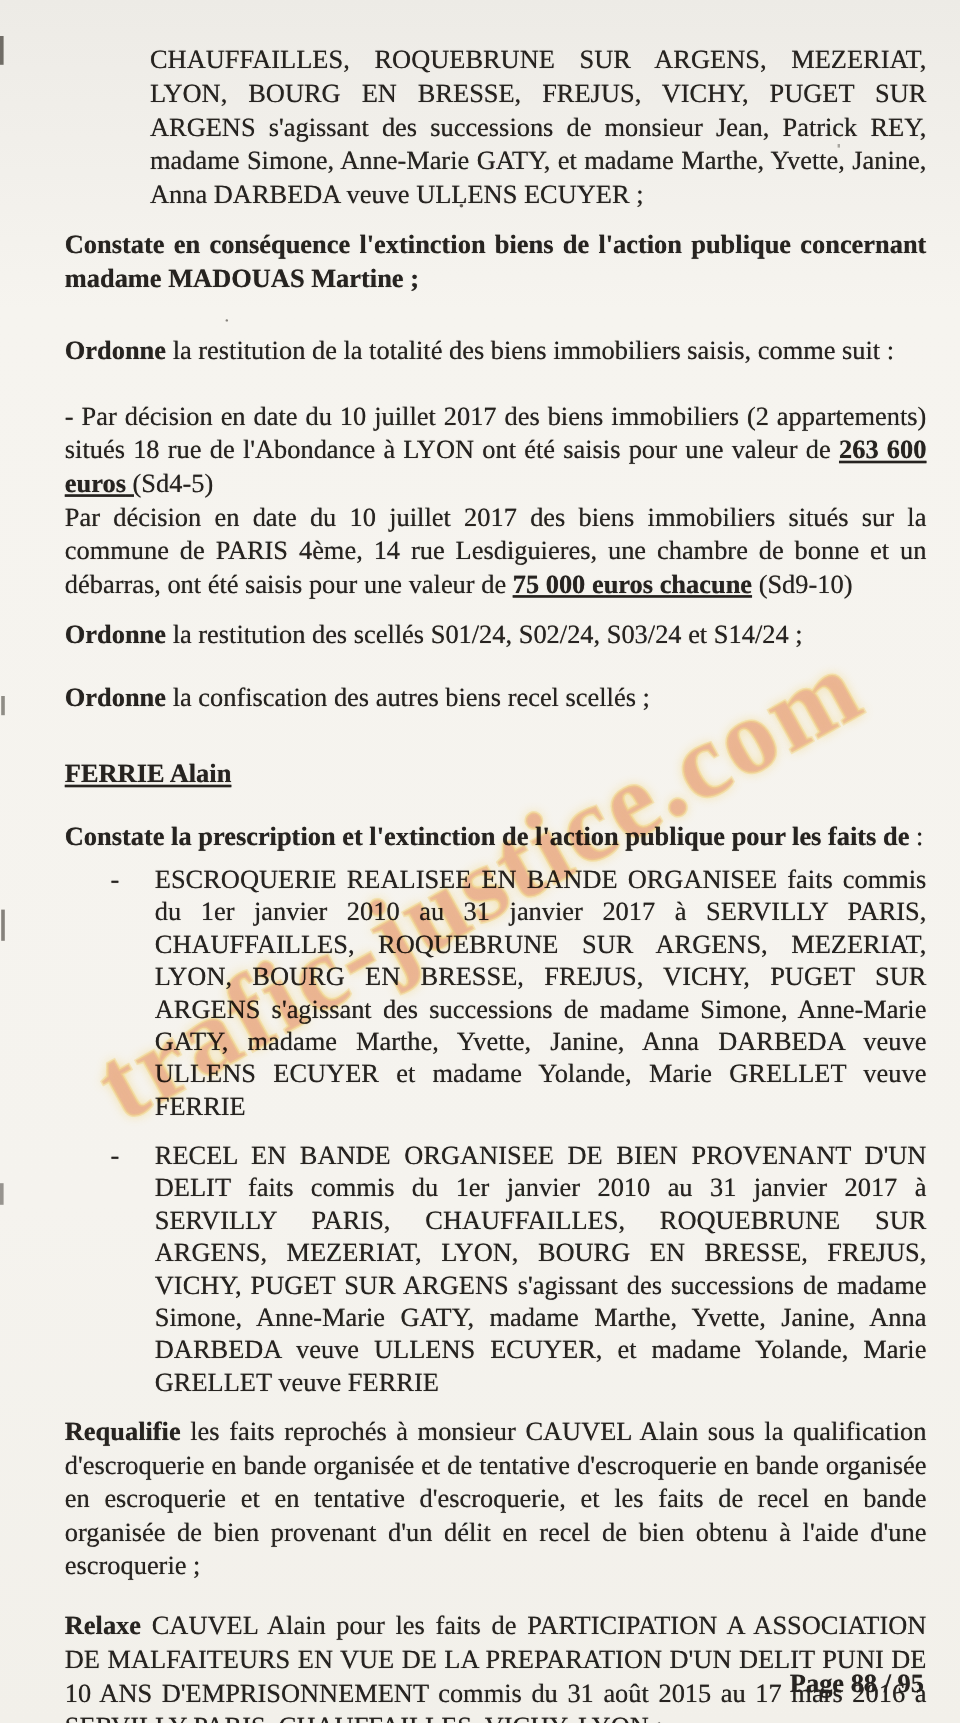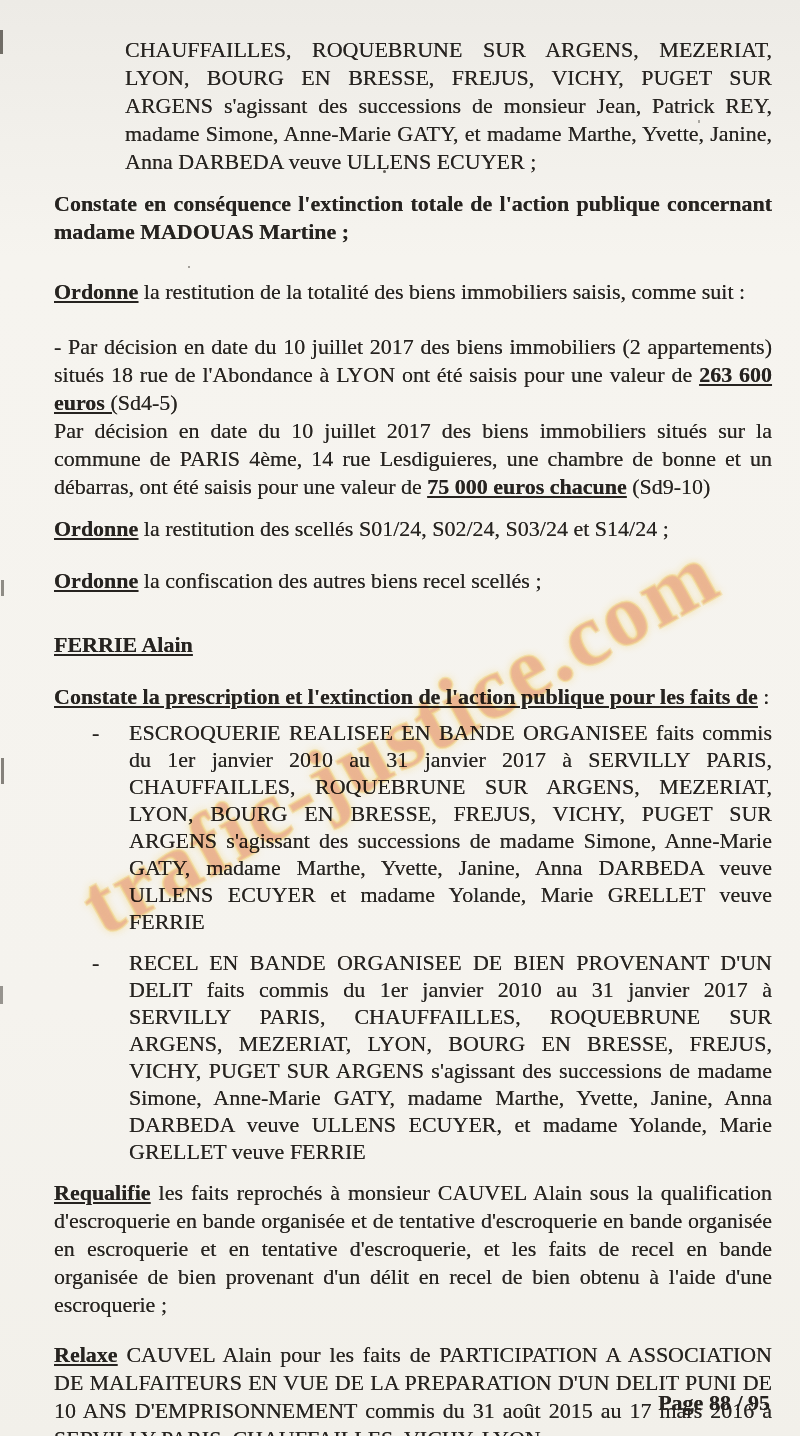--- a/index.html
+++ b/index.html
@@ -24,21 +24,21 @@
   .indent{margin:0 0 14px 71px;}
   .bold{font-weight:bold;}
   .mb-32{margin-bottom:32px;}
   .mb-27{margin-bottom:27px;}
   .mb-24{margin-bottom:24px;}
   .mb-22{margin-bottom:22px;}
   .mb-18{margin-bottom:18px;}
   .mb-14{margin-bottom:14px;}
   .mb-36{margin-bottom:36px;}
   .mb-8{margin-bottom:8px;}
-  .lead{font-weight:bold;text-decoration:underline;}
+  .lead{font-weight:bold;}
   .amt{font-weight:bold;text-decoration:underline;}
   .amt-tail{text-decoration:underline;}
   .heading{font-weight:bold;text-decoration:underline;}
   .bullet{
     position:relative;
     margin:0 0 14px 75px;
     text-align:justify;
     line-height:27px;
   }
   .bullet .marker{
@@ -90,21 +90,21 @@
 <div class="speck s3"></div>
 <div class="speck s4"></div>
 <div class="speck s5"></div>
 <div class="speck s6"></div>
 <div class="speck s7"></div>
 
 <div class="content">
 
   <p class="indent">CHAUFFAILLES, ROQUEBRUNE SUR ARGENS, MEZERIAT, LYON, BOURG EN BRESSE, FREJUS, VICHY, PUGET SUR ARGENS s'agissant des successions de monsieur Jean, Patrick REY, madame Simone, Anne-Marie GATY, et madame Marthe, Yvette, Janine, Anna DARBEDA veuve ULLENS ECUYER ;</p>
 
-  <p class="bold mb-32">Constate en conséquence l'extinction totale de l'action publique concernant madame MADOUAS Martine ;</p>
+  <p class="bold mb-32">Constate en conséquence l'extinction biens de l'action publique concernant madame MADOUAS Martine ;</p>
 
   <p class="mb-27"><span class="lead">Ordonne</span><span> la restitution de la totalité des biens immobiliers saisis, comme suit :</span></p>
 
   <p><span>- Par décision en date du 10 juillet 2017 des  biens immobiliers (2 appartements) situés 18 rue de l'Abondance à LYON ont été saisis pour une valeur de </span><span class="amt">263 600 euros</span><span class="amt-tail"> (</span><span>Sd4-5)</span></p>
 
   <p class="mb-14"><span>Par décision en date du 10 juillet 2017 des  biens immobiliers situés sur la commune de PARIS 4ème, 14 rue Lesdiguieres, une chambre de bonne et un débarras,  ont été saisis pour une valeur de </span><span class="amt">75 000 euros chacune</span><span>  (Sd9-10)</span></p>
 
   <p class="mb-24"><span class="lead">Ordonne</span><span> la restitution des scellés S01/24, S02/24, S03/24 et S14/24 ;</span></p>
 
   <p class="mb-36"><span class="lead">Ordonne</span><span> la confiscation des autres biens recel scellés ;</span></p>

